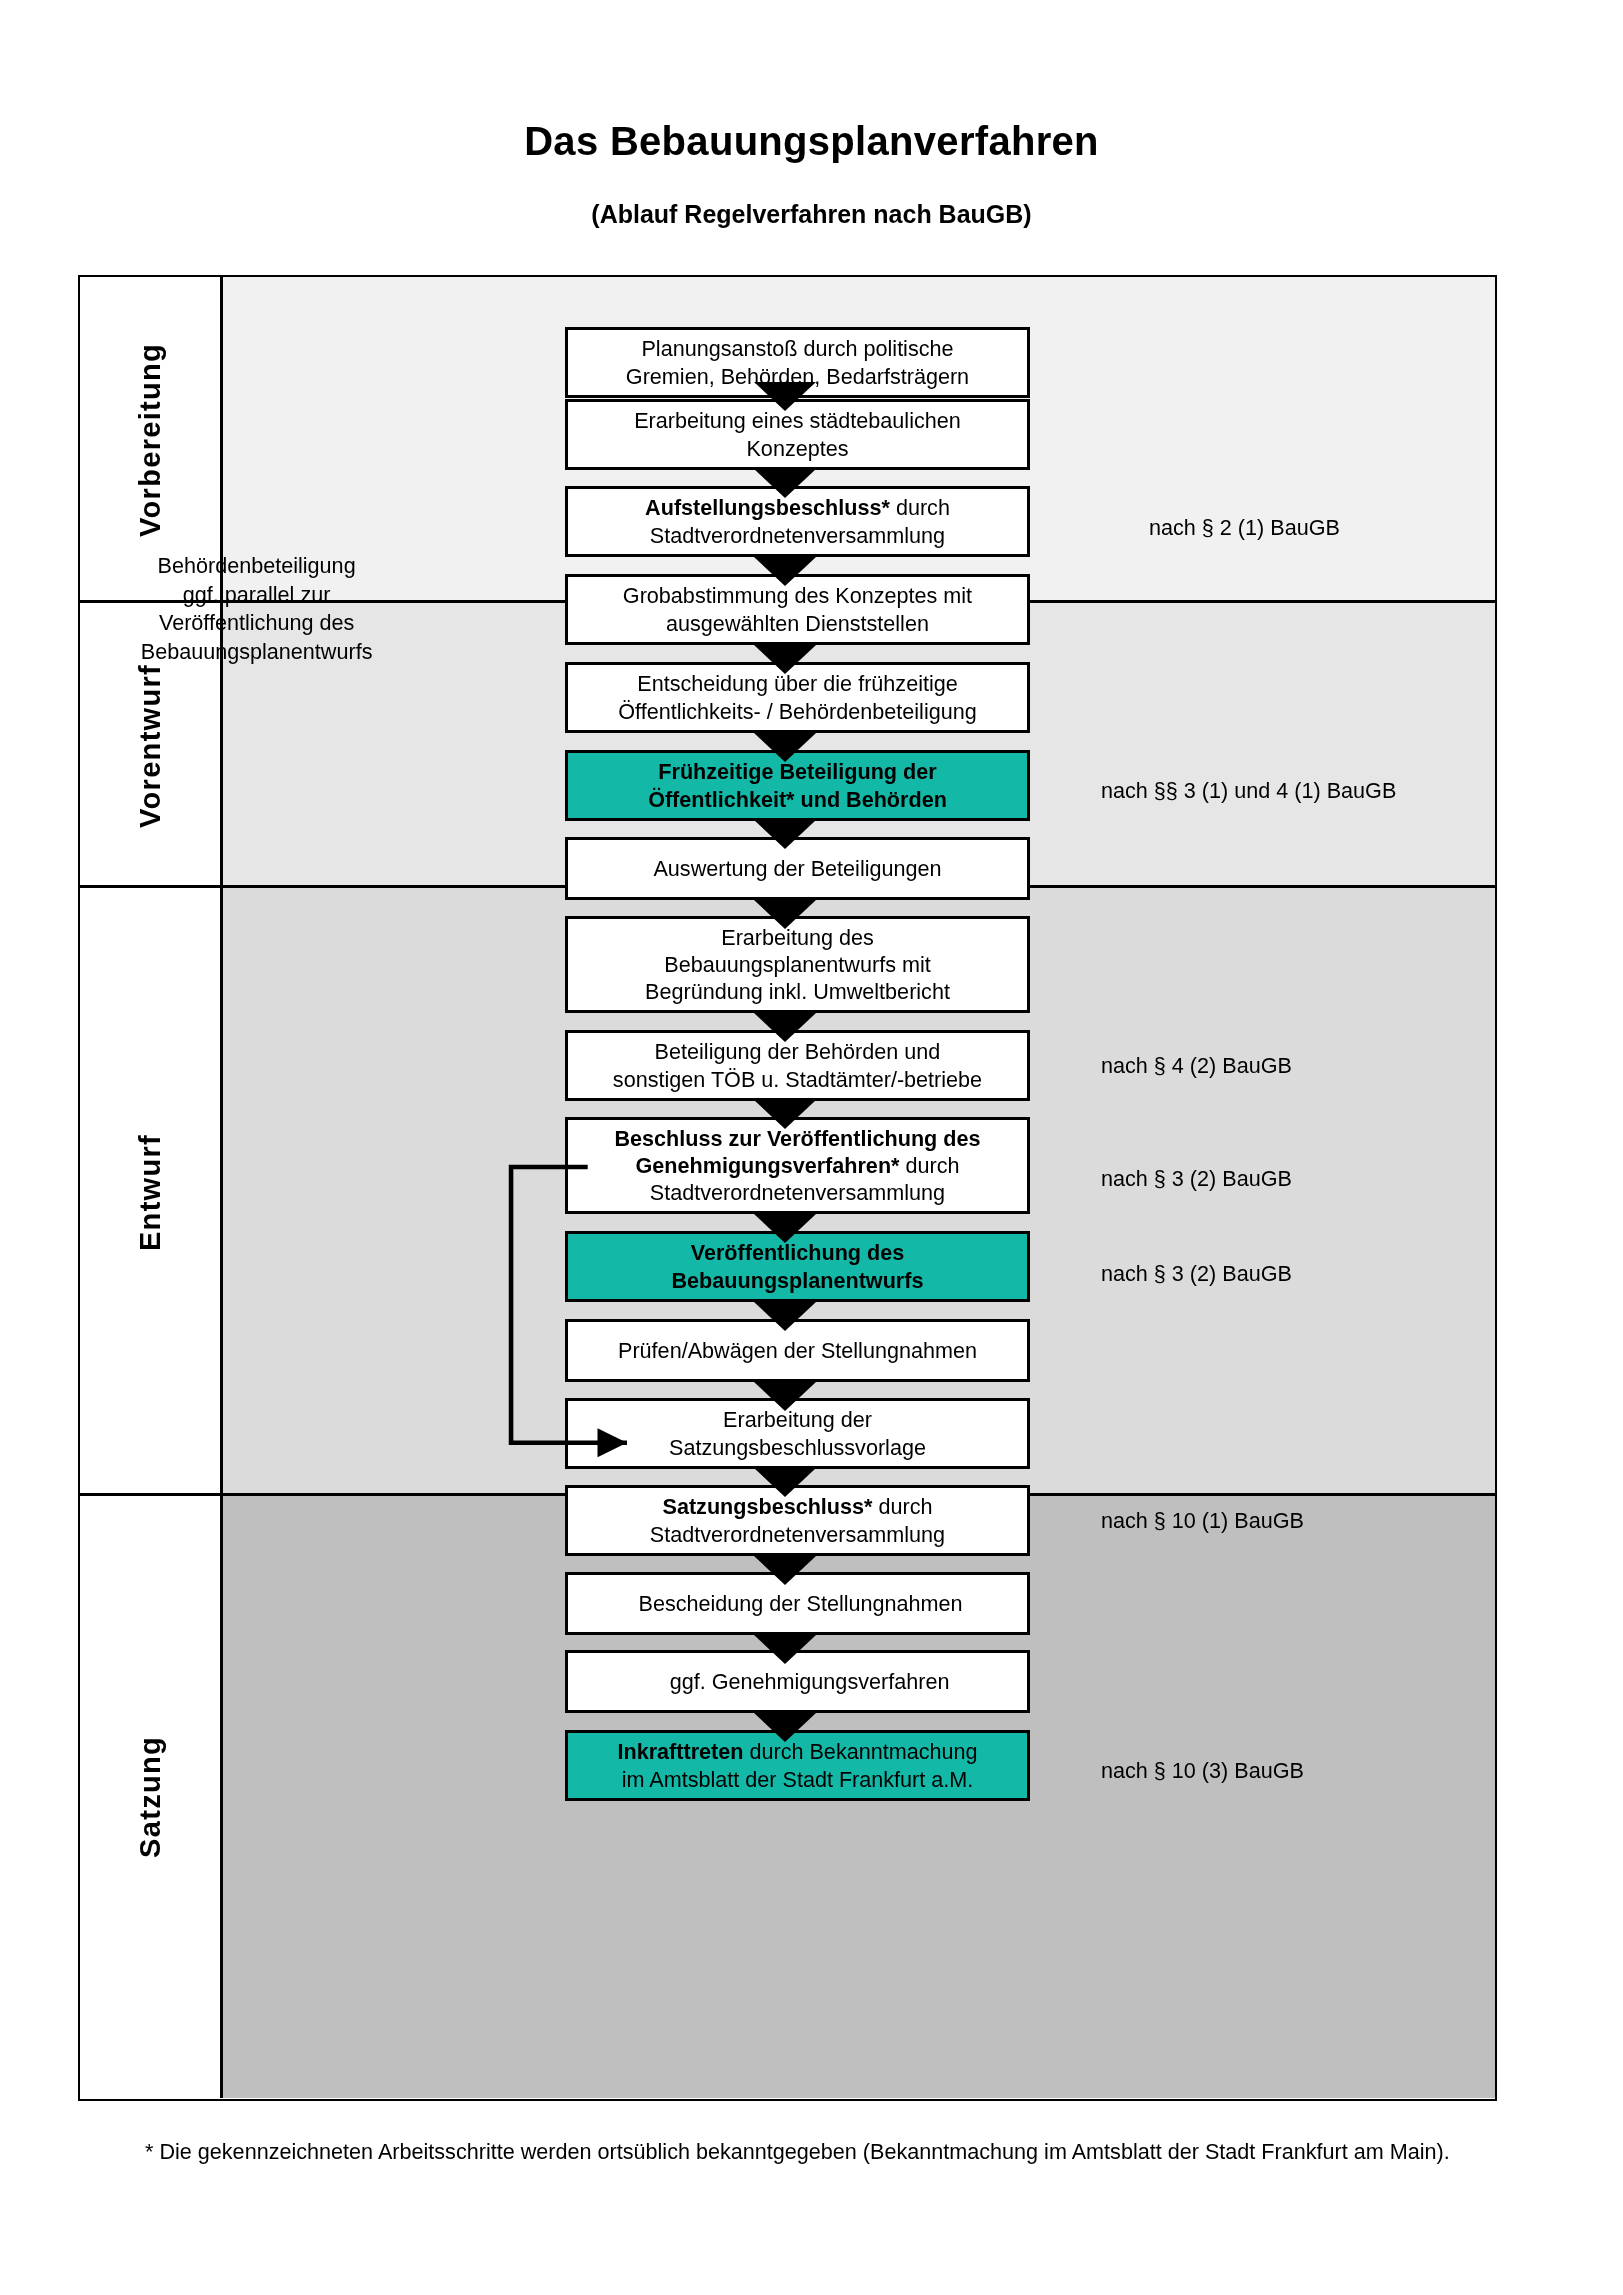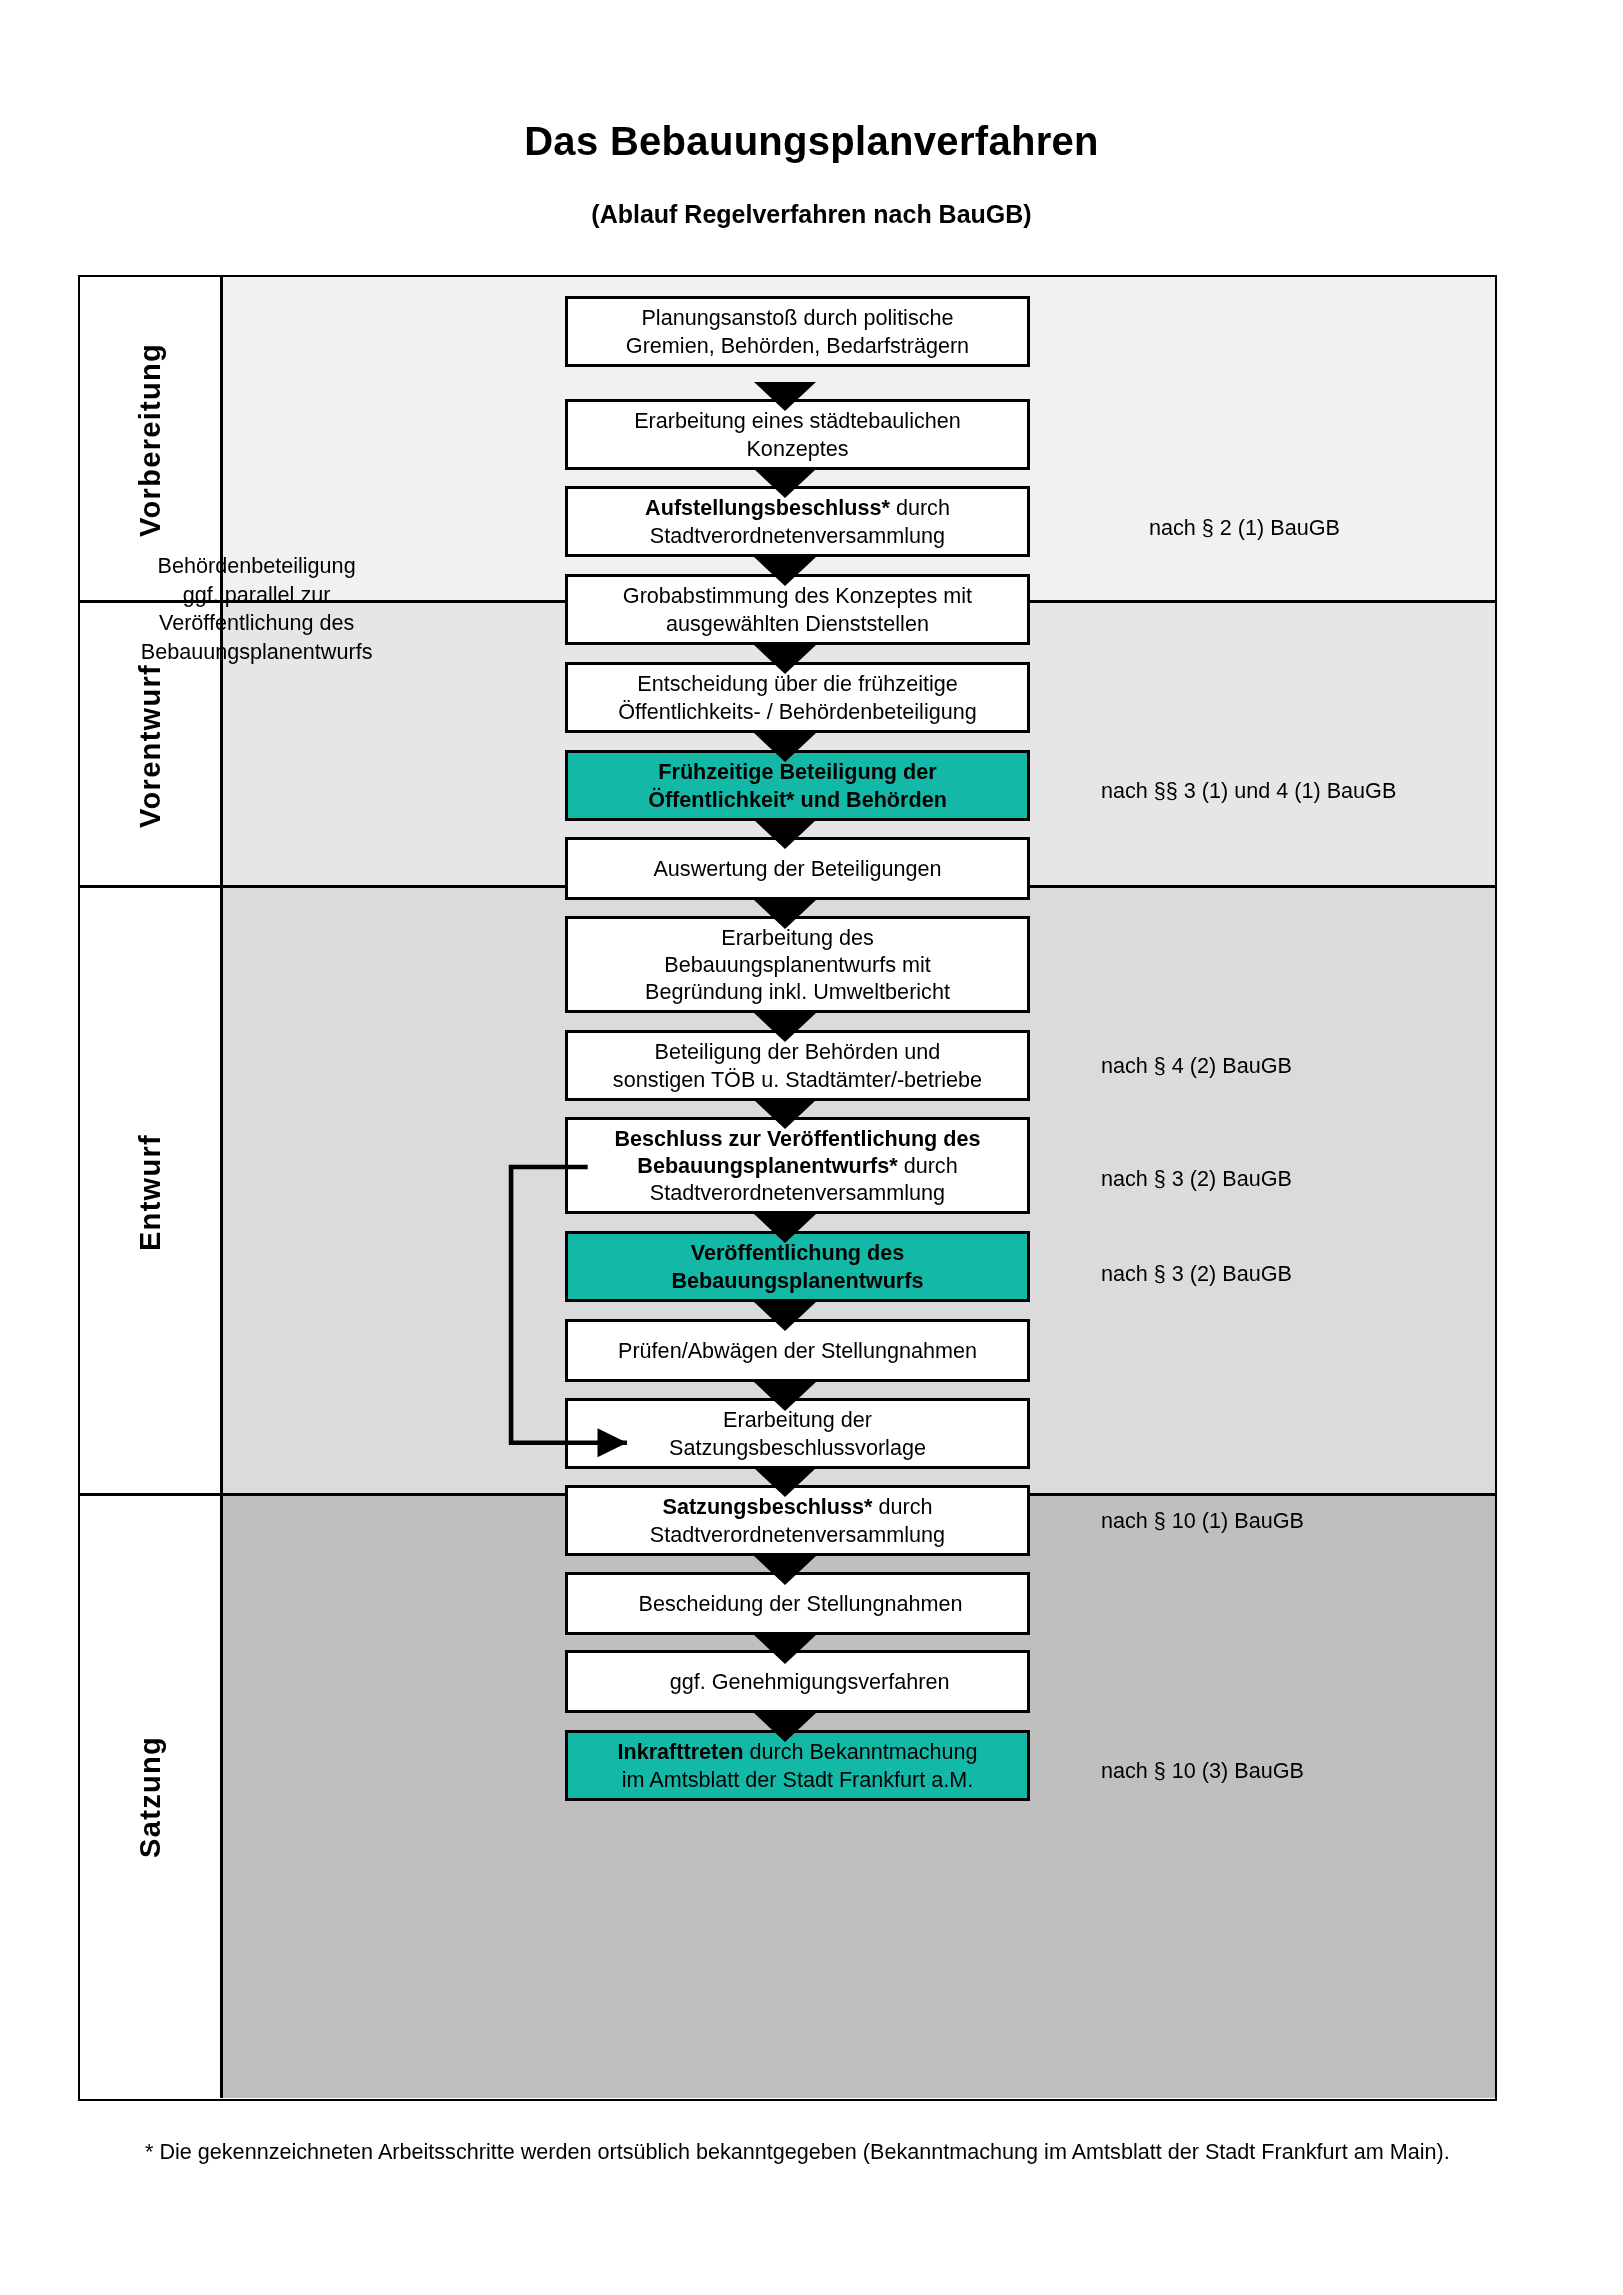--- a/index.html
+++ b/index.html
@@ -182,21 +182,21 @@
     <div>ggf. parallel zur</div>
     <div>Veröffentlichung des</div>
     <div>Bebauungsplanentwurfs</div>
   </div>
 
   <svg id="bypass" viewBox="0 0 2160 2782" preserveAspectRatio="none">
     <polyline points="775,1359 658,1359 658,1780 835,1780" fill="none" stroke="#000" stroke-width="7"></polyline>
     <polygon points="835,1780 790,1758 790,1802" fill="#000"></polygon>
   </svg>
 
-  <div class="flow-box" style="top:19px;height:71px;">
+  <div class="flow-box" style="top:50px;height:71px;">
     <span>
       <span>Planungsanstoß durch politische</span><br><span>Gremien, Behörden, Bedarfsträgern</span>
     </span>
   </div>
   <div class="arrow-down" style="top:105px;"></div>
 
   <div class="flow-box" style="top:122px;height:71px;">
     <span>
       <span>Erarbeitung eines städtebaulichen</span><br><span>Konzeptes</span>
     </span>
@@ -245,21 +245,21 @@
 
   <div class="flow-box" style="top:753px;height:71px;">
     <span>
       <span>Beteiligung der Behörden und</span><br><span>sonstigen TÖB u. Stadtämter/-betriebe</span>
     </span>
   </div>
   <div class="arrow-down" style="top:823px;"></div>
 
   <div class="flow-box" style="top:840px;height:97px;">
     <span>
-      <b>Beschluss zur Veröffentlichung des</b><br><b>Bebauungsplanentwurfs*</b><span> durch</span><br><span>Stadtverordnetenversammlung</span>
+      <b>Beschluss zur Veröffentlichung des</b><br><b>Genehmigungsverfahren*</b><span> durch</span><br><span>Stadtverordnetenversammlung</span>
     </span>
   </div>
   <div class="arrow-down" style="top:937px;"></div>
 
   <div class="flow-box blue" style="top:954px;height:71px;">
     <span>
       <b>Veröffentlichung des</b><br><b>Bebauungsplanentwurfs</b>
     </span>
   </div>
   <div class="arrow-down" style="top:1025px;"></div>

